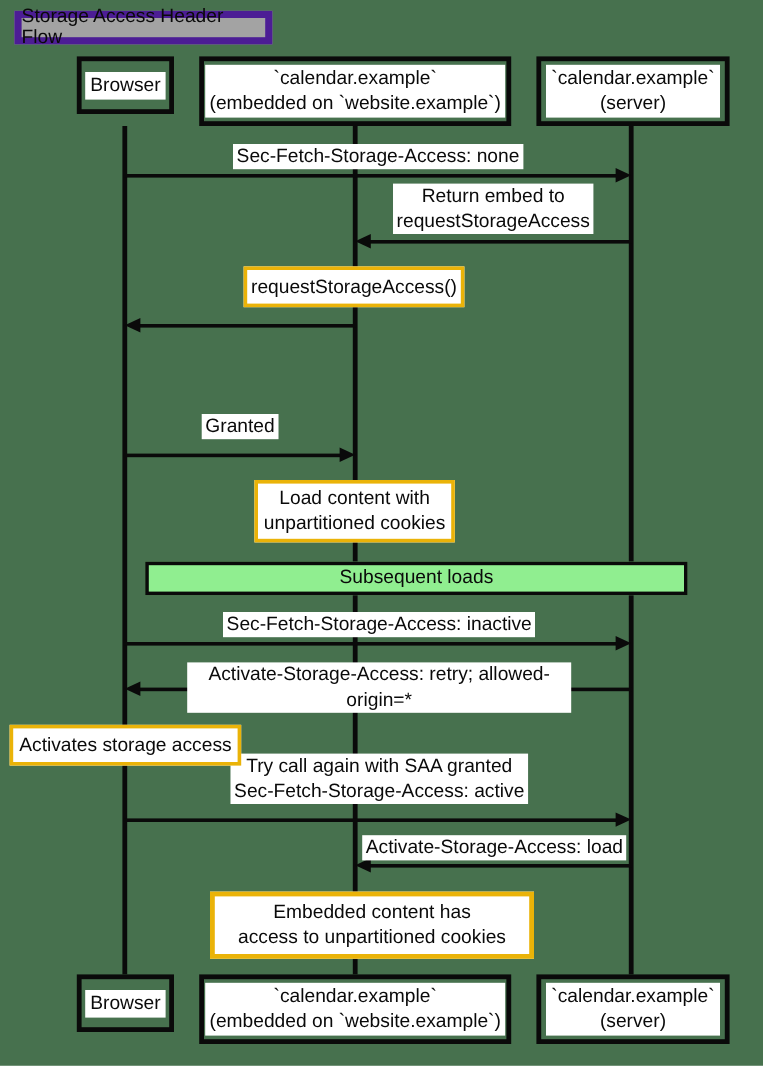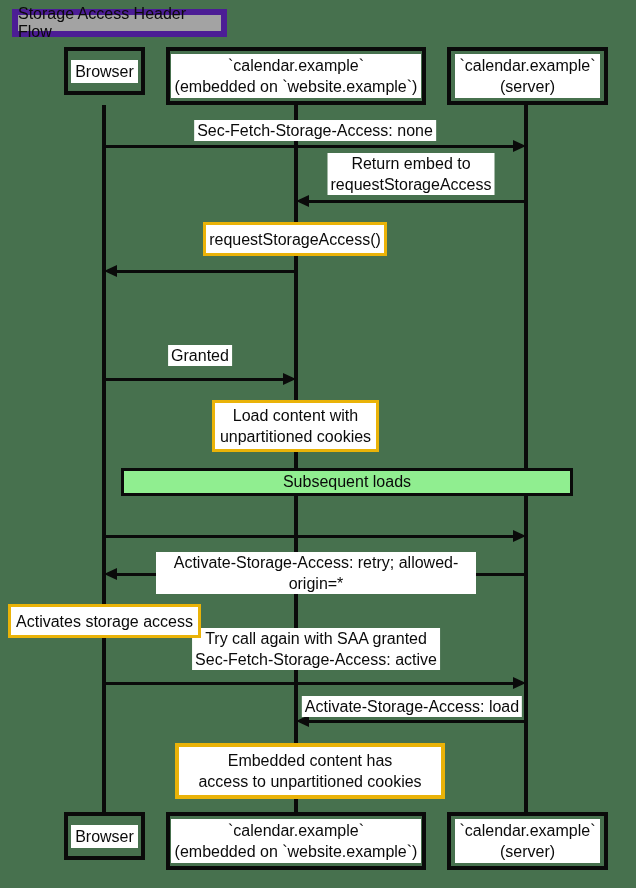--- a/index.html
+++ b/index.html
@@ -106,20 +106,21 @@
     <div class="head r"></div>
   </div>
 
   <div class="note" style="left:212px; top:400px; width:167px; height:52px;">Load content with
 unpartitioned cookies</div>
 
   <div class="divider" style="background:#90ee90;">
     <span>Subsequent loads</span>
   </div>
 
+  <span class="lbl" style="left:316px; top:510px;">Sec-Fetch-Storage-Access: inactive</span>
   <div class="arrow" style="left:104px; top:535px; width:410px;">
     <div class="head r"></div>
   </div>
 
   <span class="lbl" style="left:316px; top:536px;margin-top:16px;">Activate-Storage-Access: retry; allowed-origin=*</span>
   <div class="arrow" style="left:116px; top:573px; width:410px;">
     <div class="head l"></div>
   </div>
 
   <div class="note" style="left:8px; top:604px; width:193px; height:34px;">Activates storage access</div>

